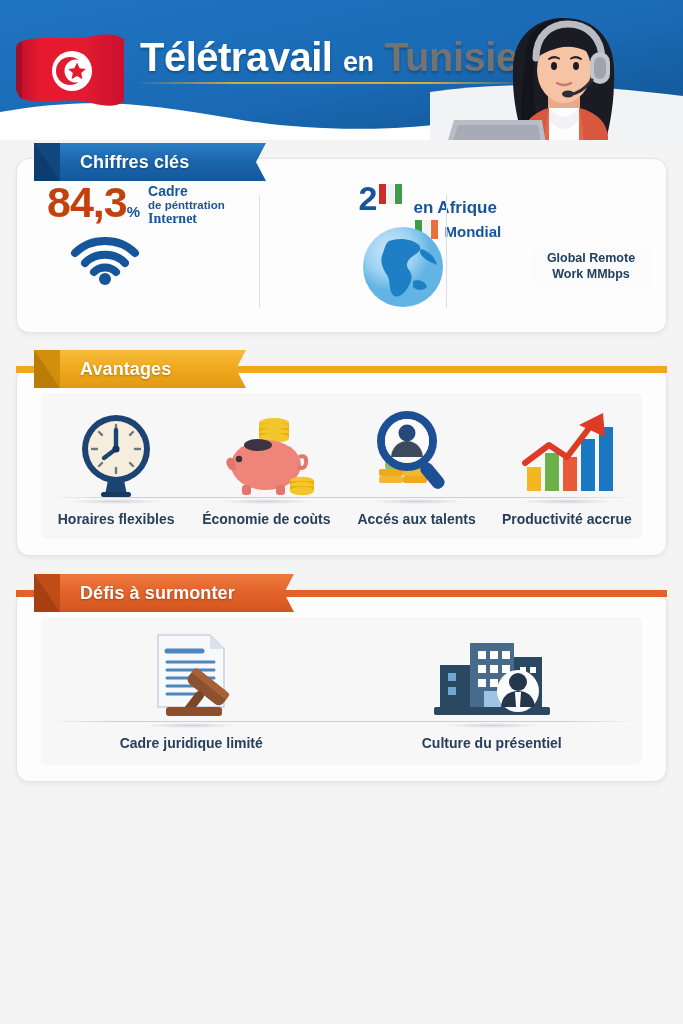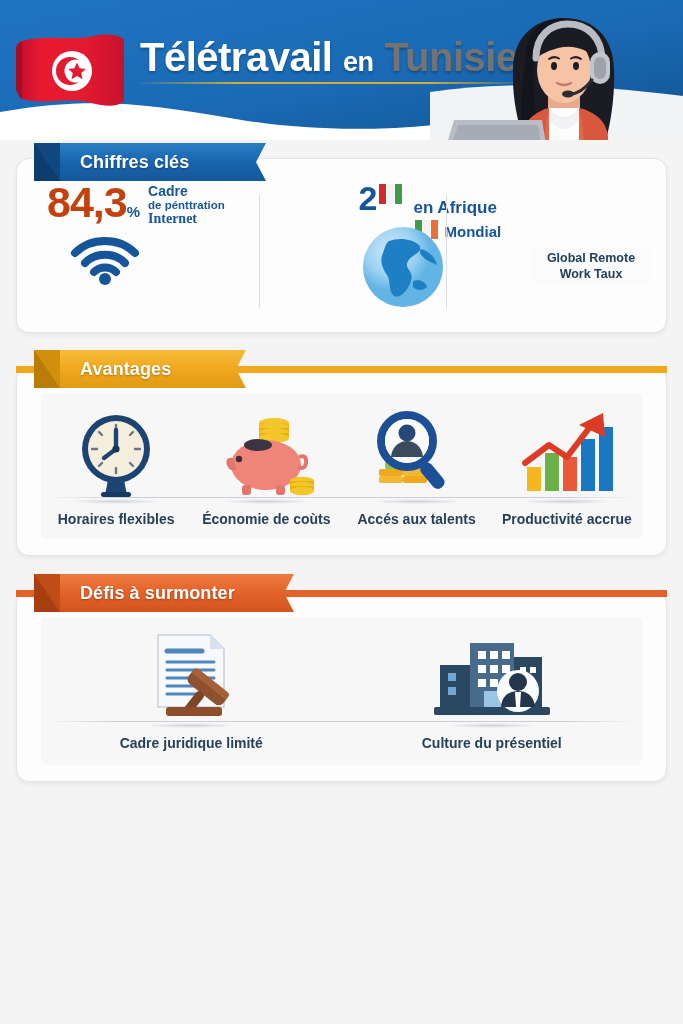--- a/index.html
+++ b/index.html
@@ -412,21 +412,21 @@
             </radialGradient>
           </defs>
           <circle cx="42" cy="42" r="40" fill="url(#glb)"></circle>
           <path d="M28,16 C38,12 52,14 58,20 C62,25 56,28 52,31 C46,35 44,40 48,45 C53,51 50,58 46,64 C42,70 36,74 32,70 C27,64 30,56 26,50 C22,44 18,36 22,28 C24,22 25,18 28,16 Z" fill="#1f7fc4"></path>
           <path d="M60,24 C68,26 74,32 76,40 C72,38 66,36 62,32 C59,29 58,26 60,24 Z" fill="#1f7fc4"></path>
           <path d="M52,56 C58,54 64,56 66,62 C62,66 56,66 52,62 Z" fill="#1f7fc4"></path>
         </svg>
       </div>
       <div class="gri-box">
         <div class="gri">Global Remote</div>
-        <div class="gri">Work Taux</div>
+        <div class="gri">Work MMbps</div>
       </div>
     </div>
 
     <div class="stat-div" id="div1"></div>
     <div class="stat-div" id="div2"></div>
   </div>
 </div>
 
 <div class="rib-tail" id="tail-adv"></div>
 <div class="ribbon" id="ribbon-adv">

